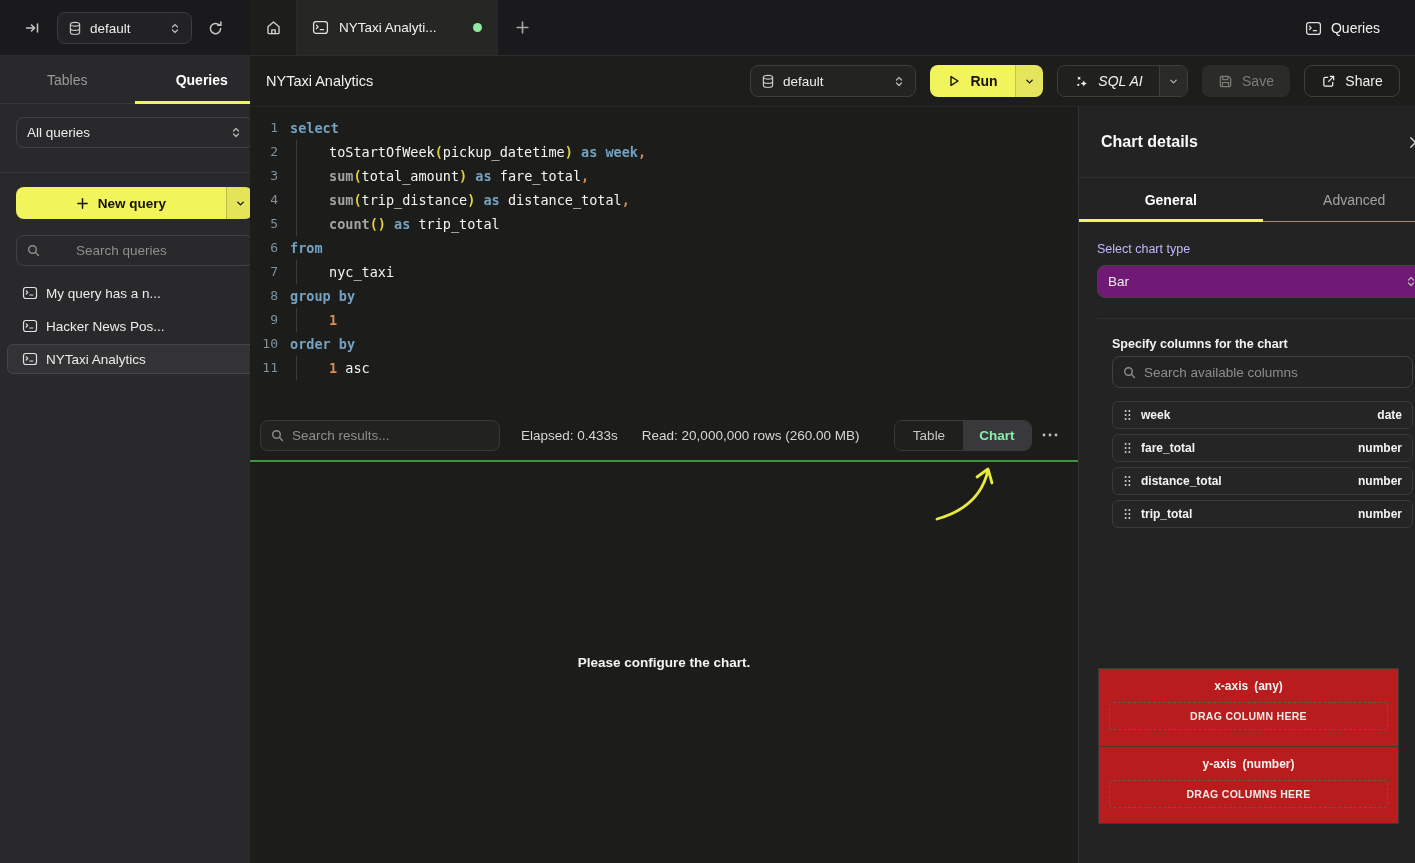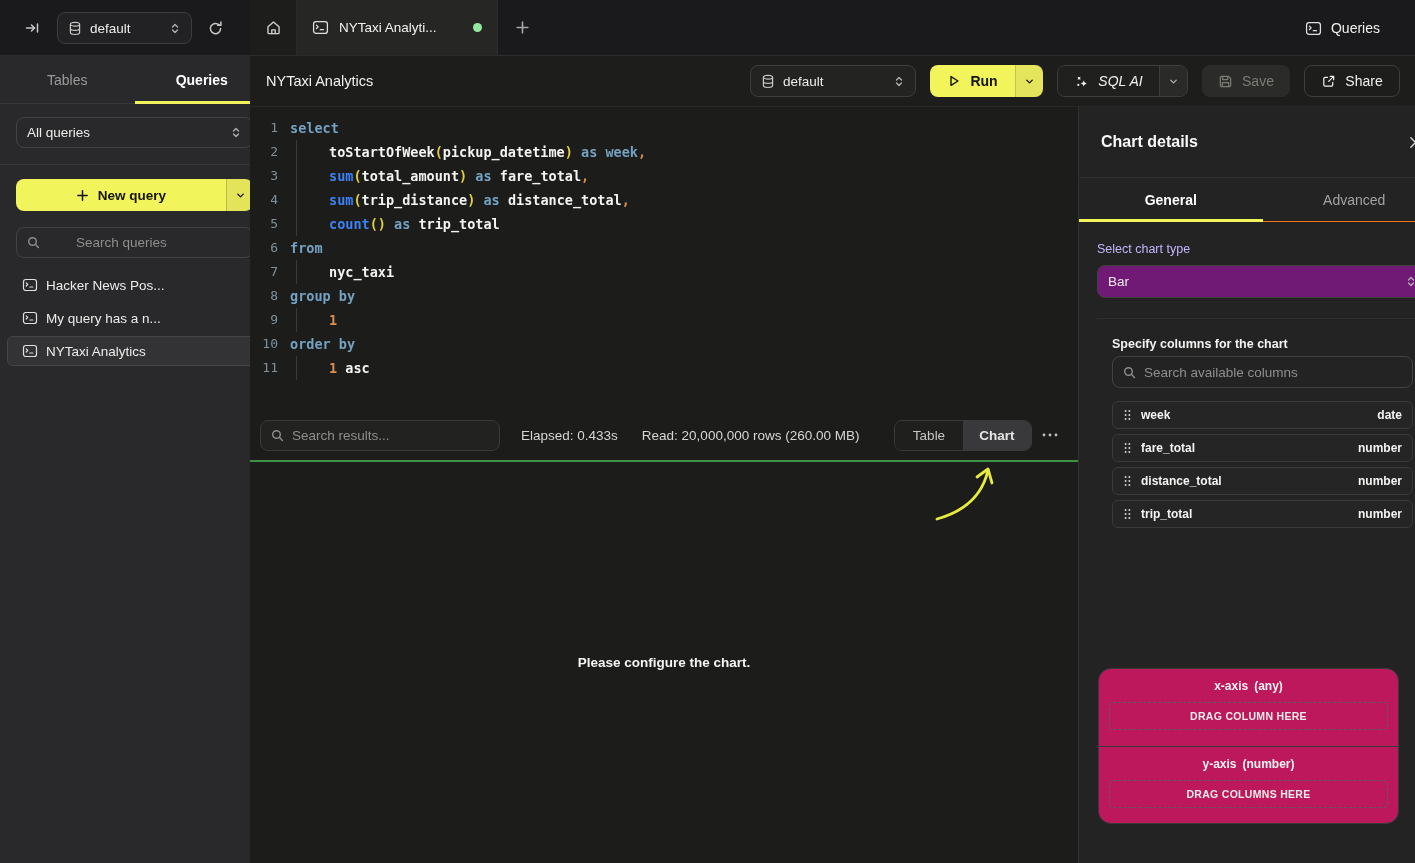--- a/index.html
+++ b/index.html
@@ -22,21 +22,21 @@
   .green-dot { width:9px; height:9px; border-radius:50%; background:#93e9a2; margin-left:auto; }
   #add-tab { width:48px; height:55px; color:#a8a8a6; }
   #topbar-queries { position:absolute; right:35px; top:14px; height:28px; display:flex; align-items:center; gap:9px; color:#f0f0ee; font-size:14px; cursor:pointer; }
 
   
   #sidebar { position:absolute; left:0; top:56px; width:270px; height:807px; background:#29292b; border-right:1px solid #323234; }
   #side-tabs { position:relative; height:48px; display:flex; border-bottom:1px solid #38383a; }
   .side-tab { flex:1; display:flex; align-items:center; justify-content:center; font-size:14px; color:#9a9a98; cursor:pointer; }
   .side-tab.active { color:#ffffff; font-weight:700; }
   #side-tabs .underline { position:absolute; left:50%; bottom:-1px; width:50%; height:3px; background:#f2f45c; }
-  #filter-row { padding:13px 16px 16px; border-bottom:1px solid #38383a; }
+  #filter-row { padding:13px 16px 24px; border-bottom:1px solid #38383a; }
   #all-queries-select { height:31px; }
   #newquery-row { padding:14px 16px 0; }
   #new-query-btn { display:flex; height:32px; border-radius:8px; overflow:hidden; cursor:pointer; }
   #new-query-main { flex:1; background:#f2f45c; display:flex; align-items:center; justify-content:center; gap:9px; color:#131306; font-weight:700; font-size:13.5px; }
   #new-query-chev { width:27px; background:#e3e45a; border-left:1px solid rgba(0,0,0,.18); display:flex; align-items:center; justify-content:center; color:#131306; }
   .search-box { display:flex; align-items:center; gap:8px; border:1px solid #424244; border-radius:8px; padding:0 10px; color:#8e8e8c; }
   .search-box input { flex:1; background:transparent; border:none; outline:none; color:#e8e8e6; font-size:13.5px; font-family:"Liberation Sans", sans-serif; min-width:0; }
   .search-box input::placeholder { color:#8e8e8c; }
   #sidebar-search-row { padding:16px 16px 12px; }
   #sidebar-search { height:31px;gap:36px; }
@@ -59,36 +59,36 @@
   #save-btn { width:88px; height:32px; border-radius:8px; background:#2b2b29; display:flex; align-items:center; justify-content:center; gap:9px; color:#7c7c74; font-size:14px; cursor:default; }
   #share-btn { width:96px; height:32px; border-radius:8px; border:1px solid #3e3e3c; display:flex; align-items:center; justify-content:center; gap:9px; color:#f0f0ee; font-size:14px; cursor:pointer; }
 
   
   #editor { position:absolute; left:250px; top:107px; width:828px; height:303px; background:#1c1c1a; padding-top:9px; font-family:"DejaVu Sans Mono", monospace; overflow:hidden; }
   .code-line { display:flex; height:24px; line-height:24px; font-size:13.5px; }
   .ln { width:28px; text-align:right; color:#7f919c; font-size:13px; flex-shrink:0; }
   .code { padding-left:12px; white-space:pre; font-weight:600; }
   .indent { display:inline-block; width:33px; height:24px; border-left:1px solid #3b3b39; margin-left:6px; vertical-align:top; }
   .tk-kw { color:#74a2c2; }
-  .tk-fn { color:#3b82f6; }
+  .tk-fn { color:#a3a3a3; }
   .tk-pr { color:#e2cf41; }
-  .tk-id { color:#f4f4f1; font-weight:700; }
+  .tk-id { color:#f4f4f1; font-weight:400; }
   .tk-pu { color:#de8c4e; }
   .tk-nu { color:#de8c4e; }
   .tk-pl { color:#cccccc; }
 
   
   #results-toolbar { position:absolute; left:250px; top:410px; width:828px; height:50px; background:#1c1c1a; display:flex; align-items:center; padding:0 10px; }
   #results-search { width:240px; height:31px; background:#222220; border-color:#39393b; }
   .stat-text { color:#d6d6d4; font-size:13.5px; white-space:nowrap; }
   #elapsed { margin-left:21px; }
   #read { margin-left:24px; }
   #view-toggle { margin-left:auto; display:flex; height:31px; border:1px solid #3a3a38; border-radius:8px; overflow:hidden; }
   .view-tab { width:68px; display:flex; align-items:center; justify-content:center; font-size:13.5px; color:#c6c6c4; background:#1f1f1d; cursor:pointer; }
-  .view-tab.active { background:#39393b; color:#e5e5e5; font-weight:600; }
+  .view-tab.active { background:#39393b; color:#86efac; font-weight:600; }
   #more-btn { width:36px; height:31px; color:#c0c0be; }
 
   
   #chart-area { position:absolute; left:250px; top:460px; width:828px; height:403px; background:#1c1c1a; border-top:2px solid #3e9243; }
   #chart-msg { position:absolute; left:0; right:0; top:193px; text-align:center; color:#f4f4f2; font-size:13.5px; font-weight:700; }
   #arrow-annotation { position:absolute; left:660px; top:0; }
 
   
   #panel { position:absolute; left:1078px; top:107px; width:368px; height:756px; background:#232323; border-left:1px solid #31312f; }
   #panel-header { height:71px; border-bottom:1px solid #303030; display:flex; align-items:center; justify-content:space-between; padding:0 22px; }
@@ -102,21 +102,21 @@
   .field-label { color:#c4b5fd; font-size:12.5px; margin-bottom:9px; }
   #chart-type-select { height:33px; background:#701a75; border-color:#424242; }
   .panel-divider { border-top:1px solid #2f2f2f; margin:20px 0 18px; }
   #col-section { padding:0 15px; }
   #col-section-label { color:#f2f2f0; font-size:12.5px; font-weight:700; margin-bottom:5px; }
   #col-search { height:32px; border-color:#414141; }
   #col-list { margin-top:13px; }
   .col-item { height:28px; margin-bottom:5px; border:1px solid #3a3a3a; border-radius:6px; background:#252525; display:flex; align-items:center; gap:9px; padding:0 10px; cursor:grab; }
   .col-name { color:#f4f4f2; font-size:12px; font-weight:700; }
   .col-type { margin-left:auto; color:#f4f4f2; font-size:12px; font-weight:700; }
-  #axis-box { position:absolute; left:19px; top:561px; width:301px; height:156px; border:1px solid #3a3a3a; border-radius:13px; background:#be185d; }
+  #axis-box { position:absolute; left:19px; top:561px; width:301px; height:156px; border:1px solid #3a3a3a; border-radius:0; background:#b91c1c; }
   .axis-half { height:77px; padding-top:10px; }
   .axis-half + .axis-half { border-top:1px solid #3a3a3a; height:78px; }
   .axis-label-row { text-align:center; color:#f2f2f0; font-size:12px; }
   .axis-name { font-weight:700; }
   .axis-constraint { font-weight:600; margin-left:6px; }
   .dropzone { margin:9px 10px 0; height:28px; border:1px dashed #5c5c5c; border-radius:4px; display:flex; align-items:center; justify-content:center; color:#ececea; font-size:10.5px; font-weight:700; letter-spacing:.3px; }
 </style>
 </head>
 <body>
 
@@ -229,29 +229,29 @@
         <input type="text" placeholder="Search queries" style="">
       </div>
     </div>
     <div id="query-list">
         <div class="query-item">
           <svg width="16" height="16" viewBox="0 0 16 16" fill="none" stroke="#e0e0de" stroke-width="1.2" stroke-linecap="round" stroke-linejoin="round">
             <rect x="1.5" y="2.5" width="13" height="11" rx="2.3"></rect>
             <path d="M4.2 5.8L5.8 7.4 4.2 9"></path>
             <path d="M7.8 10h3"></path>
           </svg>
-          <span>Hacker News Pos...</span>
+          <span>My query has a n...</span>
         </div>
         <div class="query-item">
           <svg width="16" height="16" viewBox="0 0 16 16" fill="none" stroke="#e0e0de" stroke-width="1.2" stroke-linecap="round" stroke-linejoin="round">
             <rect x="1.5" y="2.5" width="13" height="11" rx="2.3"></rect>
             <path d="M4.2 5.8L5.8 7.4 4.2 9"></path>
             <path d="M7.8 10h3"></path>
           </svg>
-          <span>My query has a n...</span>
+          <span>Hacker News Pos...</span>
         </div>
         <div class="query-item selected">
           <svg width="16" height="16" viewBox="0 0 16 16" fill="none" stroke="#e0e0de" stroke-width="1.2" stroke-linecap="round" stroke-linejoin="round">
             <rect x="1.5" y="2.5" width="13" height="11" rx="2.3"></rect>
             <path d="M4.2 5.8L5.8 7.4 4.2 9"></path>
             <path d="M7.8 10h3"></path>
           </svg>
           <span>NYTaxi Analytics</span>
         </div>
       </div>

